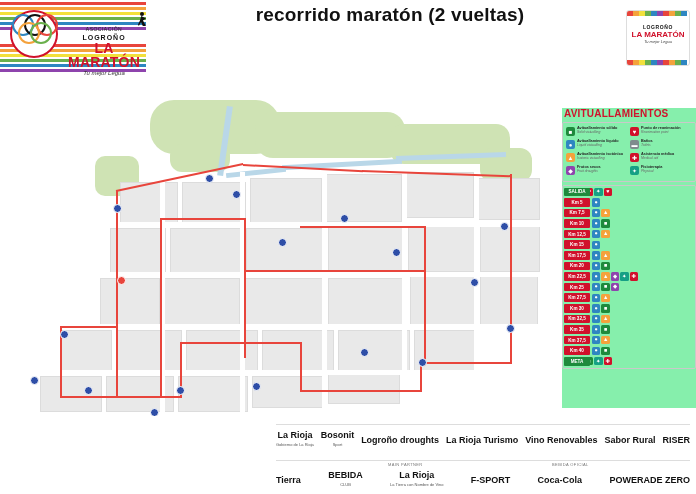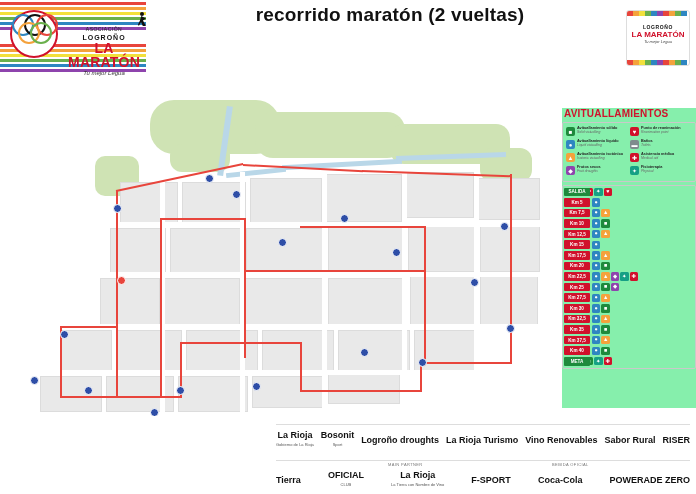--- a/index.html
+++ b/index.html
@@ -547,19 +547,19 @@
       <div class="sp"><span>La Rioja Turismo</span><span class="sm"></span></div>
       <div class="sp"><span>Vino Renovables</span><span class="sm"></span></div>
       <div class="sp"><span>Sabor Rural</span><span class="sm"></span></div>
       <div class="sp"><span>RISER</span><span class="sm"></span></div>
     </div>
   <div class="sep" style="left:276px;top:44px;width:414px;"></div>
   <div class="foot-label" style="left:388px;top:46px;">MAIN PARTNER</div>
   <div class="foot-label" style="left:552px;top:46px;">BEBIDA OFICIAL</div>
   <div class="sponsor-row" id="sponsor-row-2" style="top:54px;">
       <div class="sp"><span>Tierra</span><span class="sm"></span></div>
-      <div class="sp"><span>OFICIAL</span><span class="sm">CLUB</span></div>
+      <div class="sp"><span>BEBIDA</span><span class="sm">CLUB</span></div>
       <div class="sp"><span>La Rioja</span><span class="sm">La Tierra con Nombre de Vino</span></div>
       <div class="sp"><span>F-SPORT</span><span class="sm"></span></div>
       <div class="sp"><span>Coca-Cola</span><span class="sm"></span></div>
       <div class="sp"><span>POWERADE ZERO</span><span class="sm"></span></div>
     </div>
 </div>
 
 </body></html>

